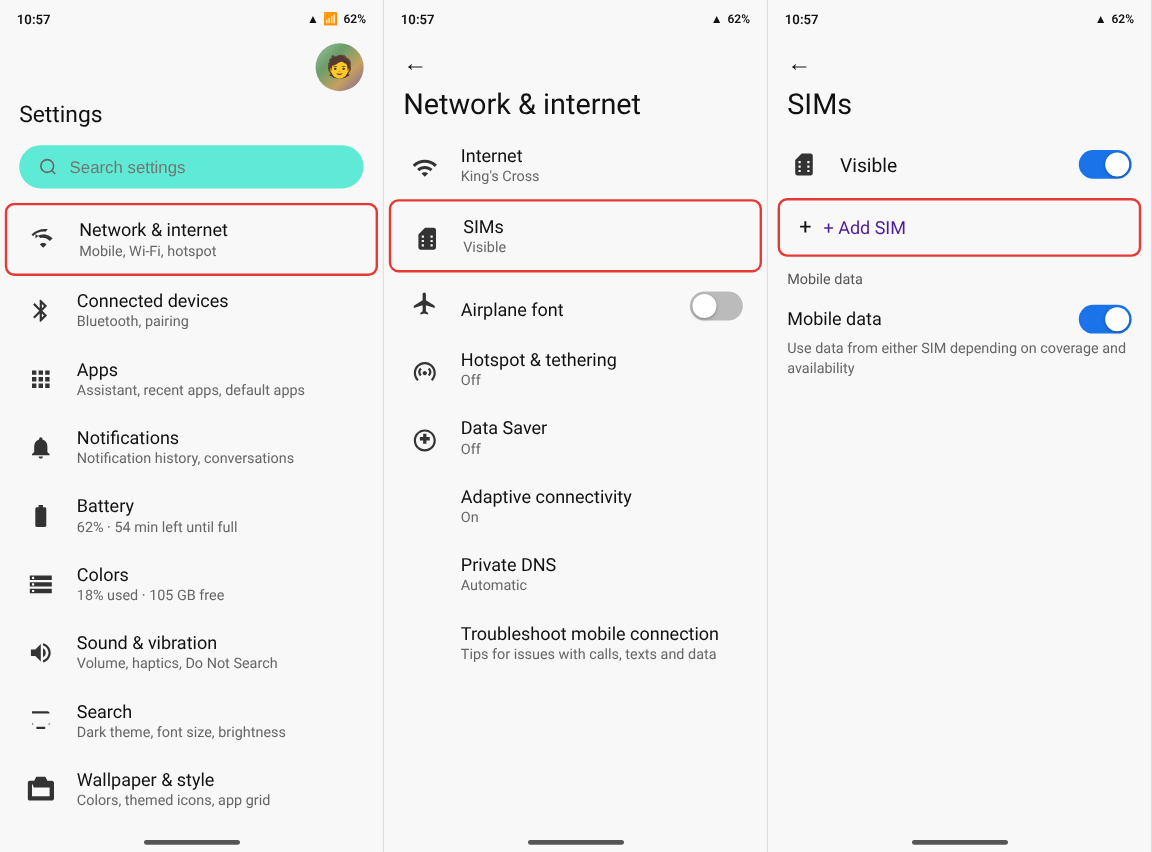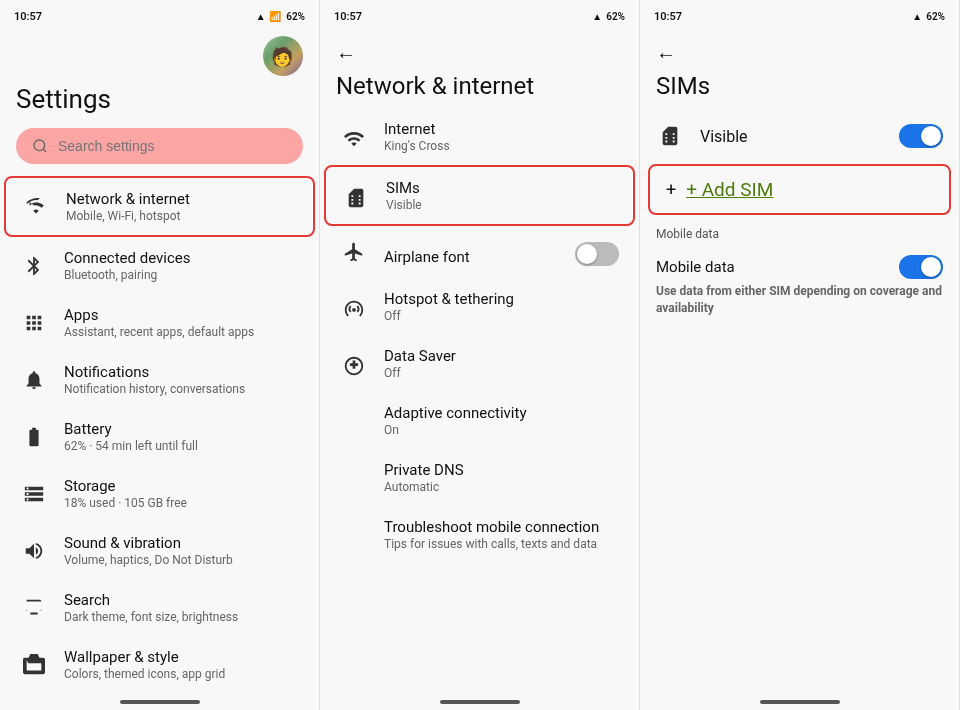--- a/index.html
+++ b/index.html
@@ -39,29 +39,29 @@
     .status-right { display: flex; gap: 4px; align-items: center; font-size: 10px; }
 
     
     .settings-panel .panel-content {
       padding: 0 0 0 0;
       flex: 1;
       overflow-y: auto;
     }
 
     .settings-title {
-      font-size: 26px;
+      font-size: 19px;
       font-weight: 400;
       padding: 8px 16px 10px;
       color: #111;
     }
 
     .search-bar {
       margin: 4px 16px 12px;
-      background: #fca5a5;
+      background: #5eead4;
       border-radius: 30px;
       display: flex;
       align-items: center;
       padding: 10px 16px;
       gap: 10px;
     }
     .search-bar input {
       border: none;
       background: transparent;
       font-size: 14px;
@@ -206,42 +206,42 @@
     .add-sim-row {
       display: flex;
       align-items: center;
       padding: 12px 16px;
       gap: 10px;
       border: 2px solid #e53935;
       border-radius: 8px;
       margin: 0 8px;
       cursor: pointer;
     }
-    .add-sim-label { font-size: 19px; color: #4d7c0f; text-decoration: underline; }
+    .add-sim-label { font-size: 15px; color: #4c1d95; }
 
     .section-label {
       font-size: 12px;
       color: #555;
       padding: 12px 16px 4px;
       font-weight: 400;
     }
 
     .mobile-data-row {
       display: flex;
       flex-direction: column;
       padding: 10px 16px;
       gap: 4px;
     }
     .mobile-data-header {
       display: flex;
       align-items: center;
       gap: 8px;
     }
     .mobile-data-title { font-size: 15px; color: #111; flex: 1; }
-    .mobile-data-desc { font-size: 12px; color: #666; line-height: 1.4; font-weight: bold; }
+    .mobile-data-desc { font-size: 12px; color: #666; line-height: 1.4; }
 
     
     .home-indicator {
       width: 80px;
       height: 4px;
       background: #555;
       border-radius: 2px;
       margin: 8px auto 6px;
     }
 
@@ -338,34 +338,34 @@
       </div>
     </div>
 
     <div class="settings-item">
       <div class="item-icon">
         <svg width="22" height="22" viewBox="0 0 24 24" fill="currentColor">
           <path d="M2 20h20v-4H2v4zm2-3h2v2H4v-2zM2 4v4h20V4H2zm4 3H4V5h2v2zm-4 7h20v-4H2v4zm2-3h2v2H4v-2z"></path>
         </svg>
       </div>
       <div class="item-text">
-        <span class="item-title">Storage</span>
+        <span class="item-title">Colors</span>
         <span class="item-subtitle">18% used · 105 GB free</span>
       </div>
     </div>
 
     <div class="settings-item">
       <div class="item-icon">
         <svg width="22" height="22" viewBox="0 0 24 24" fill="currentColor">
           <path d="M3 9v6h4l5 5V4L7 9H3zm13.5 3c0-1.77-1.02-3.29-2.5-4.03v8.05c1.48-.73 2.5-2.25 2.5-4.02zM14 3.23v2.06c2.89.86 5 3.54 5 6.71s-2.11 5.85-5 6.71v2.06c4.01-.91 7-4.49 7-8.77s-2.99-7.86-7-8.77z"></path>
         </svg>
       </div>
       <div class="item-text">
         <span class="item-title">Sound &amp; vibration</span>
-        <span class="item-subtitle">Volume, haptics, Do Not Disturb</span>
+        <span class="item-subtitle">Volume, haptics, Do Not Search</span>
       </div>
     </div>
 
     <div class="settings-item">
       <div class="item-icon">
         <svg width="22" height="22" viewBox="0 0 24 24" fill="currentColor">
           <path d="M20 3H4v10c0 1.1.9 2 2 2h6v2H8v2h8v-2h-4v-2h6c1.1 0 2-.9 2-2V5c0-1.1-.9-2-2-2zm0 12H4V5h16v10z"></path>
         </svg>
       </div>
       <div class="item-text">

